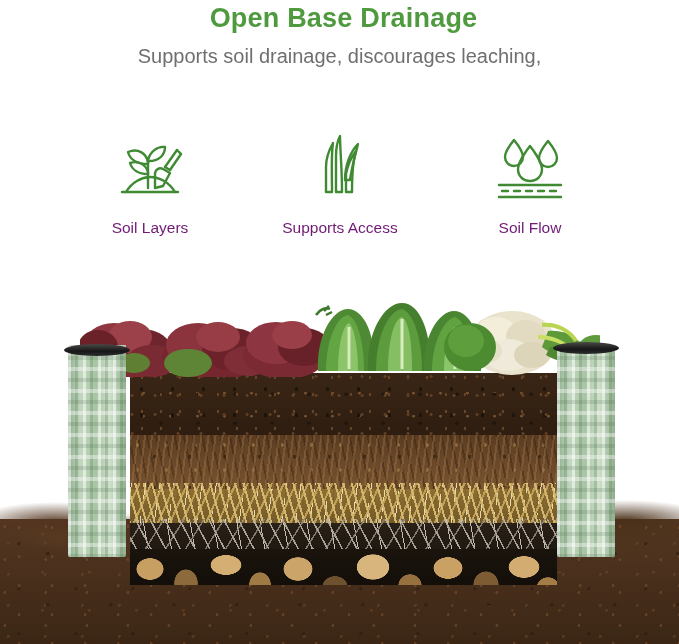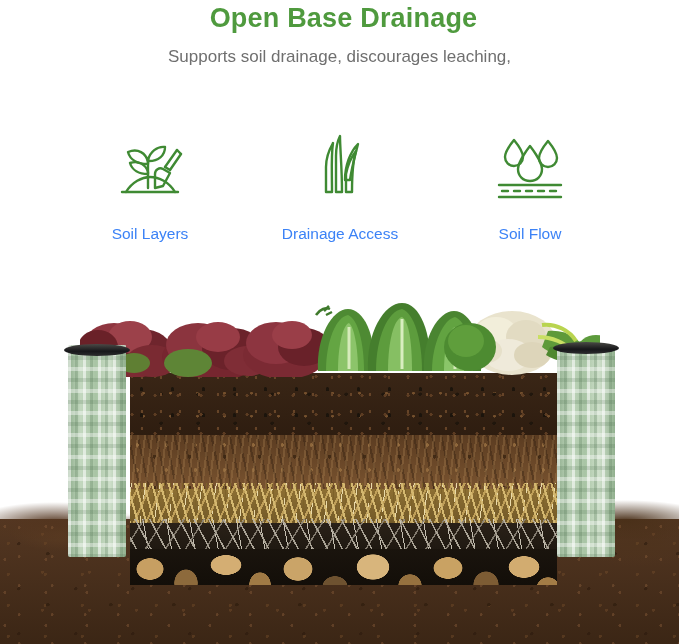--- a/index.html
+++ b/index.html
@@ -5,28 +5,28 @@
   html,body{margin:0;padding:0;background:#fff;}
   body{width:679px;height:644px;overflow:hidden;
        font-family:"Liberation Sans","DejaVu Sans",sans-serif;}
   .page{position:relative;width:679px;height:644px;background:#ffffff;}
 
   
   .headline{position:absolute;left:4px;top:0;width:679px;text-align:center;
             font-size:27px;font-weight:bold;color:#4f9a3e;letter-spacing:.2px;
             line-height:36px;}
   .subhead{position:absolute;left:0;top:44px;width:679px;text-align:center;
-           font-size:17px;color:#6f6f6f;line-height:25px;font-weight:400;}
+           font-size:20px;color:#6f6f6f;line-height:25px;font-weight:400;}
 
   
   .features{position:absolute;left:60px;top:132px;width:560px;height:130px;
             display:flex;justify-content:space-between;}
   .feature{width:180px;display:flex;flex-direction:column;align-items:center;}
   .ficon{height:70px;display:flex;align-items:center;justify-content:center;}
-  .flabel{margin-top:20px;text-align:center;font-size:15.5px;color:#3b82f6;
+  .flabel{margin-top:14px;text-align:center;font-size:15.5px;color:#701a75;
           line-height:24px;max-width:120px;}
 
   
   .scene{position:absolute;left:0;top:285px;width:679px;height:359px;overflow:hidden;background:#fff;}
 
   
   .ground{position:absolute;left:0;bottom:0;width:679px;height:125px;
           background:
             radial-gradient(ellipse 70px 26px at 60px 14px, #5a3b22 0%, rgba(90,59,34,0) 70%),
             radial-gradient(ellipse 90px 30px at 640px 26px, #4e331d 0%, rgba(78,51,29,0) 72%),
@@ -156,21 +156,21 @@
 
     <div class="feature">
       <div class="ficon">
         <svg width="68" height="66" viewBox="0 0 68 66" fill="none" stroke="#3f8a33" stroke-width="2.4" stroke-linecap="round" stroke-linejoin="round">
           <path d="M20 58 L20 33 C20 24 23 16 27 9 C25 22 26 36 26 58 Z"></path>
           <path d="M30 58 L30 22 C30 13 32 6 34 2 C34 14 36 34 36 58 Z"></path>
           <path d="M39 46 C39 32 44 18 52 10 C49 22 46 32 44 46 Z"></path>
           <path d="M40 58 L40 40 C42 30 46 22 50 17 C46 30 46 44 46 58 Z"></path>
         </svg>
       </div>
-      <div class="flabel">Drainage Access</div>
+      <div class="flabel">Supports Access</div>
     </div>
 
     <div class="feature">
       <div class="ficon">
         <svg width="74" height="66" viewBox="0 0 74 66" fill="none" stroke="#3f8a33" stroke-width="2.4" stroke-linecap="round" stroke-linejoin="round">
           <path d="M21 6 C21 6 12 17 12 23 C12 28 16 32 21 32 C26 32 30 28 30 23 C30 17 21 6 21 6 Z"></path>
           <path d="M37 12 C37 12 25 27 25 35 C25 42 30 47 37 47 C44 47 49 42 49 35 C49 27 37 12 37 12 Z"></path>
           <path d="M55 7 C55 7 46 18 46 24 C46 29 50 33 55 33 C60 33 64 29 64 24 C64 18 55 7 55 7 Z"></path>
           <path d="M6 51 H68"></path>
           <path d="M6 63 H68"></path>

